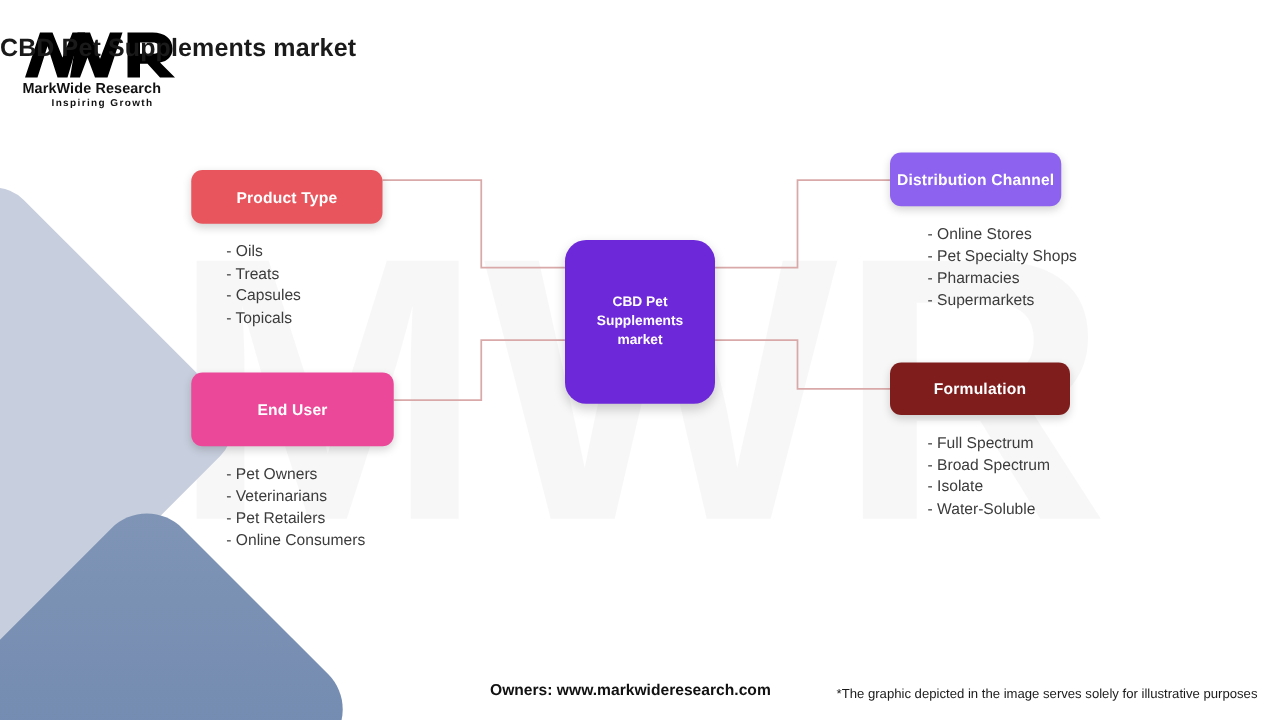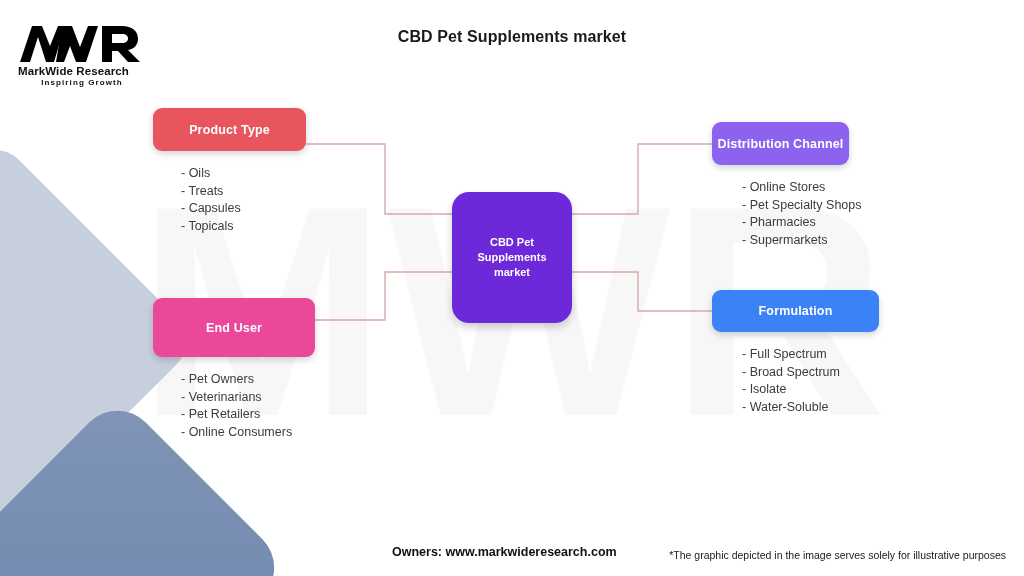--- a/index.html
+++ b/index.html
@@ -80,22 +80,21 @@
     text-align: center;
     margin-top: 1px;
   }
 
   
   .title {
     position: absolute;
     left: 0;
     top: 28px;
     width: 1024px;
-    text-align: center;
-    font-size: 16px;
+    font-size: 20px;
     font-weight: bold;
     color: #1a1a1a;
     z-index: 6;
     letter-spacing: 0.1px;
   }
 
   
   .connectors {
     position: absolute;
     left: 0;
@@ -122,34 +121,34 @@
 
   .branch-list {
     margin-top: 14px;
     font-size: 12.5px;
     color: #3c3c3c;
     line-height: 17.5px;
   }
   .branch-list .li { white-space: nowrap; }
 
   
-  #branch-product-type { left: 153px; top: 108px; }
+  #branch-product-type { left: 153px; top: 136px; }
   #branch-product-type .branch-head { width: 153px; height: 43px; background: #e8555c; }
   #branch-product-type .branch-list { padding-left: 28px; }
 
   #branch-distribution-channel { left: 712px; top: 122px; }
   #branch-distribution-channel .branch-head { width: 137px; height: 43px; background: #8c62ef; }
   #branch-distribution-channel .branch-list { padding-left: 30px; }
 
   #branch-end-user { left: 153px; top: 298px; }
   #branch-end-user .branch-head { width: 162px; height: 59px; background: #ec4899; }
   #branch-end-user .branch-list { padding-left: 28px; }
 
   #branch-formulation { left: 712px; top: 290px; }
-  #branch-formulation .branch-head { width: 167px; height: 42px; background: #3b82f6; text-align: center; }
+  #branch-formulation .branch-head { width: 144px; height: 42px; background: #7f1d1d; text-align: center; }
   #branch-formulation .branch-list { padding-left: 30px; }
 
   
   #center-node {
     position: absolute;
     left: 452px;
     top: 192px;
     width: 120px;
     height: 131px;
     background: #6d28d9;

